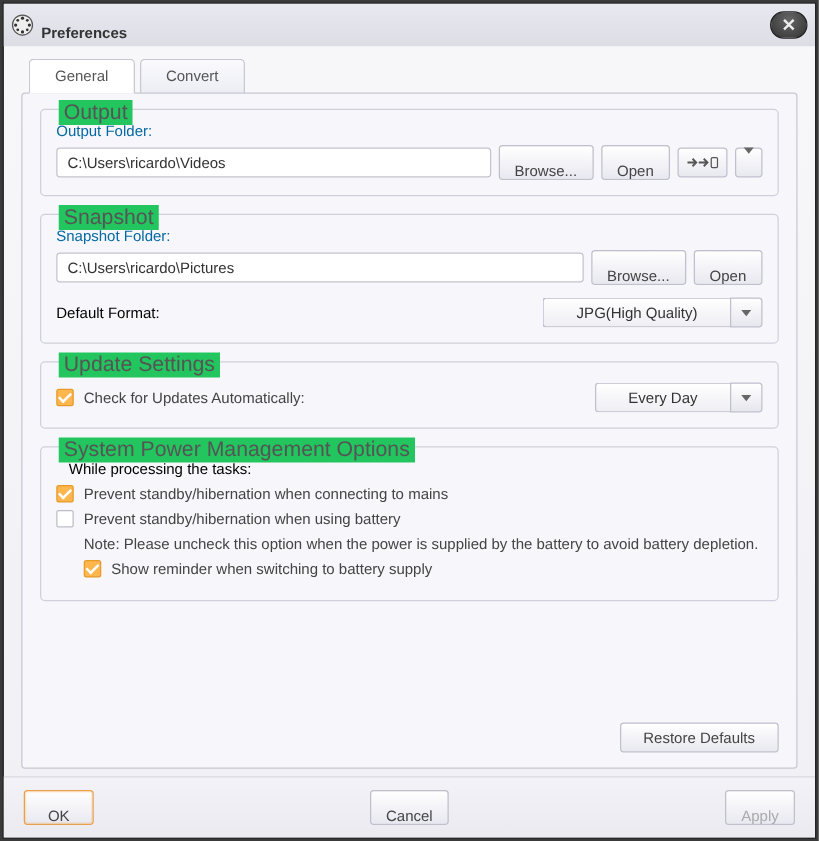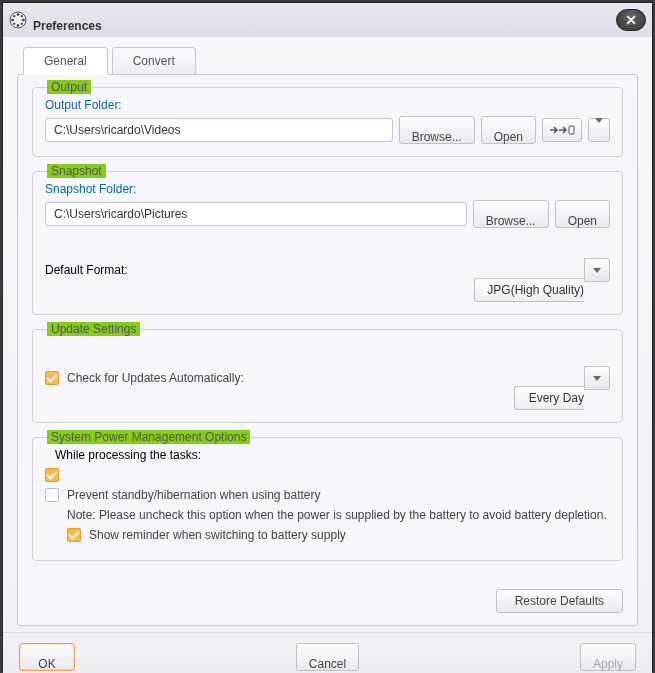--- a/index.html
+++ b/index.html
@@ -9,30 +9,30 @@
 .titlebar .title { font-weight: 600; color: #333; flex: 1; margin-top: 12px; }
 .app-icon svg { display: block; }
 .close-btn { width: 30px; height: 22px; background: radial-gradient(circle at 50% 30%, #666, #333); border-radius: 11px; display: flex; align-items: center; justify-content: center; cursor: pointer; border:1px solid #222; }
 .close-btn span { color:#eee;font-weight:700;font-size:14px;line-height:1; }
 .content { flex: 1; padding: 10px 14px 6px 14px; display:flex; flex-direction:column;justify-content:center; }
 .tabs { display:flex; gap:4px; margin-bottom:-1px; padding-left:6px; }
 .tab { border:1px solid #c8c8d2; border-bottom:none; border-top-left-radius:4px; border-top-right-radius:4px; padding:6px 20px; background:linear-gradient(#fafafe,#ecedf4); color:#555; cursor:pointer; }
 .tab.active { background:#fff; border-bottom:1px solid #fff; position:relative; z-index:2; }
 .panel { border:1px solid #c8c8d2; border-radius:3px; background:#f6f6fb; flex:1; padding:12px 14px; position:relative; display:flex; flex-direction:column; gap:14px; }
 .group { border:1px solid #d0d0da; border-radius:4px; padding:10px 12px 12px 12px; position:relative; background:#f6f6fb; }
-.group > legend { position:absolute; top:-8px; left:14px; background:#84cc16; padding:0 4px; color:#555; font-size:12px; }
+.group > legend { position:absolute; top:-8px; left:14px; background:#22c55e; padding:0 4px; color:#555; font-size:17px; }
 .lbl { color:#0369a1; margin-bottom:4px; display:block; }
 .row { display:flex; align-items:center; gap:6px; }
 input[type=text]{ height:24px; border:1px solid #c4c4d0; border-radius:3px; padding:0 8px; background:#fff; color:#333; }
 .btn { height:24px; border:1px solid #c0c0cc; border-radius:3px; background:linear-gradient(#ffffff,#e8e8f0); padding:13px 12px; cursor:pointer; color:#444; }
 .btn.small{ padding:0 6px; }
 .btn.dd{ padding:0 6px; }
 .iconbtn svg{ display:block; }
 .select { display:flex; align-items:center; }
-.select .val { height:24px; border:1px solid #c0c0cc; border-right:none; border-radius:3px 0 0 3px; background:linear-gradient(#ffffff,#eeeef4); padding:0 0; display:flex; align-items:center; color:#333; min-width:110px; justify-content:flex-end;margin-top:40px;}
+.select .val { height:24px; border:1px solid #c0c0cc; border-right:none; border-radius:3px 0 0 3px; background:linear-gradient(#ffffff,#eeeef4); padding:0 26px; display:flex; align-items:center; color:#333; min-width:110px; justify-content:flex-end;}
 .select .arrow{ height:24px; width:26px; border:1px solid #c0c0cc; border-radius:0 3px 3px 0; background:linear-gradient(#ffffff,#e6e6ee); display:flex; align-items:center; justify-content:center; cursor:pointer; }
 .tri{ width:0;height:0;border-left:4px solid transparent;border-right:4px solid transparent;border-top:5px solid #666; }
 .chk { display:flex; align-items:center; gap:8px; color:#444; }
 .cb { width:14px; height:14px; border:1px solid #bdbdc8; background:#fff; border-radius:2px; display:flex; align-items:center; justify-content:center; cursor:pointer; }
 .cb.checked{ background:#ffb64d; border-color:#e69a2a; }
 .cb.checked::after{ content:""; width:8px; height:4px; border-left:2px solid #fff; border-bottom:2px solid #fff; transform:rotate(-45deg); margin-top:-2px; }
 .flex1{ flex:1; }
 .right{ margin-left:auto; }
 .footer { display:flex; justify-content:space-between; gap:8px; padding:10px 16px; background:linear-gradient(#f2f2f7,#eaeaf0); border-top:1px solid #d8d8e0; }
 .footer .btn{ min-width:56px; }
@@ -128,20 +128,21 @@
               </div>
           </div>
         </div>
       </div>
 
       <div class="group sysgroup">
         <legend>System Power Management Options</legend>
         <div class="line indent" style="padding-left:10px;">While processing the tasks:</div>
         <div class="line chk">
           <div class="cb checked"></div>
+          <span>Prevent standby/hibernation when connecting to mains</span>
         </div>
         <div class="line chk">
           <div class="cb"></div>
           <span>Prevent standby/hibernation when using battery</span>
         </div>
         <div class="line indent note">Note: Please uncheck this option when the power is supplied by the battery to avoid battery depletion.</div>
         <div class="line chk indent">
           <div class="cb checked"></div>
           <span>Show reminder when switching to battery supply</span>
         </div>

